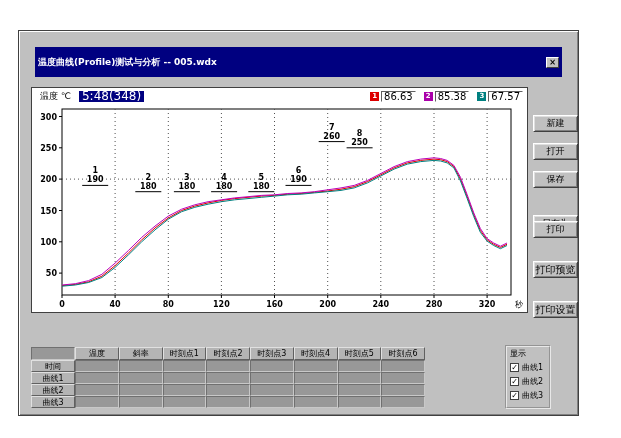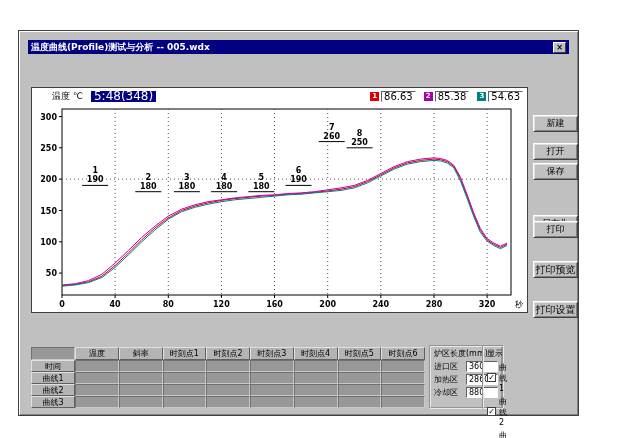--- a/index.html
+++ b/index.html
@@ -1,56 +1,56 @@
 <!DOCTYPE html>
 <html><head>
 <meta charset="utf-8">
 <style>
   * { margin:0; padding:0; box-sizing:border-box; }
   html,body { width:621px; height:438px; background:#ffffff; overflow:hidden;
     font-family:"DejaVu Sans","Liberation Sans",sans-serif; color:#000; }
   .window { position:absolute; left:18px; top:30px; width:561px; height:386px;
     background:#c0c0c0; border:1px solid #404040;
     box-shadow: inset 1px 1px 0 #ffffff, inset -1px -1px 0 #808080; }
-  .titlebar { height:14px; background:#000080; color:#fff; display:flex;
-    align-items:center; padding:0 3px; font-size:9px; font-weight:bold; margin:9px; }
+  .titlebar { height:30px; background:#000080; color:#fff; display:flex;
+    align-items:center; padding:0 3px; font-size:9px; font-weight:bold; margin:16px; }
   .titlebar .ttext { white-space:nowrap; overflow:hidden; }
   .title-close { margin-left:auto; width:13px; height:11px; background:#c0c0c0;
     border:1px solid; border-color:#fff #404040 #404040 #fff; color:#000;
     font-size:8px; line-height:9px; text-align:center; font-weight:bold; cursor:default; }
   .raised { background:#c0c0c0; border:1px solid; border-color:#ffffff #404040 #404040 #ffffff;
     box-shadow: inset 1px 1px 0 #dfdfdf, inset -1px -1px 0 #808080; }
   .pressed { border-color:#404040 #ffffff #ffffff #404040;
     box-shadow: inset 1px 1px 0 #808080, inset -1px -1px 0 #dfdfdf; }
   .toolbar { display:flex; align-items:center; height:26px; padding:3px 3px 0 3px; }
   .tbtn { height:19px; font-size:9px; display:flex; align-items:center;
     justify-content:center; cursor:default; flex:none; overflow:hidden; }
   .chart-box { position:absolute; left:12px; top:56px; width:497px; height:226px;
     background:#ffffff; border:1px solid #404040; }
   .chart-header { display:flex; align-items:center; height:15px; font-size:9px;
-    padding:2px 4px 0 20px; }
+    padding:2px 4px 0 8px; }
   .time-display { background:#000080; color:#ffffff; padding:0 3px; margin-left:8px;
     font-size:12px; line-height:11px; }
   .legend { margin-left:auto; display:flex; gap:8px; align-items:center; }
   .legend-item { display:flex; align-items:center; gap:2px; }
   .legend-sq { width:9px; height:9px; color:#ffffff; font-size:7px; line-height:9px;
     text-align:center; font-weight:bold; }
   .legend-val { background:#ffffff; border:1px solid; border-color:#606060 #ffffff #ffffff #606060;
     font-size:10px; padding:0 2px; min-width:34px; height:11px; line-height:10px; }
   .side-btn { position:absolute; left:514px; width:45px; height:17px; font-size:9px;
     display:flex; align-items:center; justify-content:center; cursor:default; overflow:hidden; }
   .data-table { position:absolute; left:12px; top:316px; width:394px; display:grid;
     grid-template-columns:44px repeat(8,1fr); grid-template-rows:13px repeat(4,12px); }
   .thead { background:#b4b4b4; border:1px solid; border-color:#e0e0e0 #606060 #606060 #e0e0e0;
     font-size:8px; text-align:center; line-height:11px; overflow:hidden; white-space:nowrap; }
   .tcell { background:#989898; border:1px solid; border-color:#707070 #c8c8c8 #c8c8c8 #707070; }
   .panel { position:absolute; top:314px; height:64px; border:2px groove #e8e8e8; font-size:8px; }
   .panel-title { font-size:8px; padding:1px 2px 0 3px; white-space:nowrap; overflow:hidden; }
   .furnace { left:410px; width:74px; }
-  .display-box { left:463px; width:22px; }
+  .display-box { left:486px; width:46px; }
   .ffield { display:flex; align-items:center; padding:0 3px; margin-top:2px; }
   .finput { margin-left:auto; width:32px; height:11px; background:#ffffff;
     border:1px solid; border-color:#606060 #ffffff #ffffff #606060;
     font-size:8px; line-height:10px; padding-left:2px; }
   .chk { display:flex; align-items:center; gap:3px; margin:3px 1px 0 3px; cursor:default; }
   .chkbox { width:9px; height:9px; background:#ffffff; border:1px solid #404040;
     font-size:8px; line-height:8px; text-align:center; flex:none; }
 </style>
 </head>
 <body>
@@ -71,21 +71,21 @@
         <div class="legend-item">
           <span class="legend-sq" style="background:#dd0000">1</span>
           <span class="legend-val">86.63</span>
         </div>
         <div class="legend-item">
           <span class="legend-sq" style="background:#aa00aa">2</span>
           <span class="legend-val">85.38</span>
         </div>
         <div class="legend-item">
           <span class="legend-sq" style="background:#008080">3</span>
-          <span class="legend-val">54.63</span>
+          <span class="legend-val">67.57</span>
         </div>
       </div>
     </div>
     <svg width="495" height="209">
         <rect x="30" y="6" width="449" height="186" fill="#ffffff" stroke="#000000"></rect>
         <line x1="30.0" y1="192" x2="30.0" y2="195" stroke="#000"></line>
         <text x="30.0" y="204" text-anchor="middle" font-size="8" font-weight="bold" fill="#000">0</text>
         <line x1="83.1" y1="6" x2="83.1" y2="192" stroke="#505050" stroke-dasharray="1,3"></line>
         <line x1="83.1" y1="192" x2="83.1" y2="195" stroke="#000"></line>
         <text x="83.1" y="204" text-anchor="middle" font-size="8" font-weight="bold" fill="#000">40</text>
@@ -149,21 +149,21 @@
         <text x="299.7" y="26.6" text-anchor="middle" font-size="8" font-weight="bold" fill="#000">7</text>
         <line x1="314.6" y1="44.8" x2="340.6" y2="44.8" stroke="#000"></line>
         <text x="327.6" y="41.8" text-anchor="middle" font-size="8" font-weight="bold" fill="#000">250</text>
         <text x="327.6" y="32.8" text-anchor="middle" font-size="8" font-weight="bold" fill="#000">8</text>
         <text x="491" y="204" text-anchor="end" font-size="8" fill="#000">秒</text>
       </svg>
   </div>
 
   <div class="side-btn raised" style="top:84px">新建</div>
   <div class="side-btn raised" style="top:112px">打开</div>
-  <div class="side-btn raised" style="top:132px">保存</div>
+  <div class="side-btn raised" style="top:140px">保存</div>
   <div class="side-btn raised" style="top:184px">另存为</div>
   <div class="side-btn raised" style="top:190px">打印</div>
   <div class="side-btn raised" style="top:230px;font-size:10px">打印预览</div>
   <div class="side-btn raised" style="top:270px;font-size:10px">打印设置</div>
 
   <div class="data-table">
       <div class="tcell"></div>
       <div class="thead">温度</div>
       <div class="thead">斜率</div>
       <div class="thead">时刻点1</div>
@@ -203,35 +203,20 @@
       <div class="tcell"></div>
       <div class="tcell"></div>
       <div class="tcell"></div>
       <div class="tcell"></div>
       <div class="tcell"></div>
       <div class="tcell"></div>
       <div class="tcell"></div>
       <div class="tcell"></div>
     </div>
 
-  <div class="panel furnace">
-    <div class="panel-title">炉区长度(mm)</div>
-    <div class="ffield">
-      <span>进口区</span>
-      <span class="finput">360</span>
-    </div>
-    <div class="ffield">
-      <span>加热区</span>
-      <span class="finput">2860</span>
-    </div>
-    <div class="ffield">
-      <span>冷却区</span>
-      <span class="finput">880</span>
-    </div>
-  </div>
 
   <div class="panel display-box">
     <div class="panel-title">显示</div>
     <div class="chk">
       <span class="chkbox">✓</span>
       <span>曲线1</span>
     </div>
     <div class="chk">
       <span class="chkbox">✓</span>
       <span>曲线2</span>

